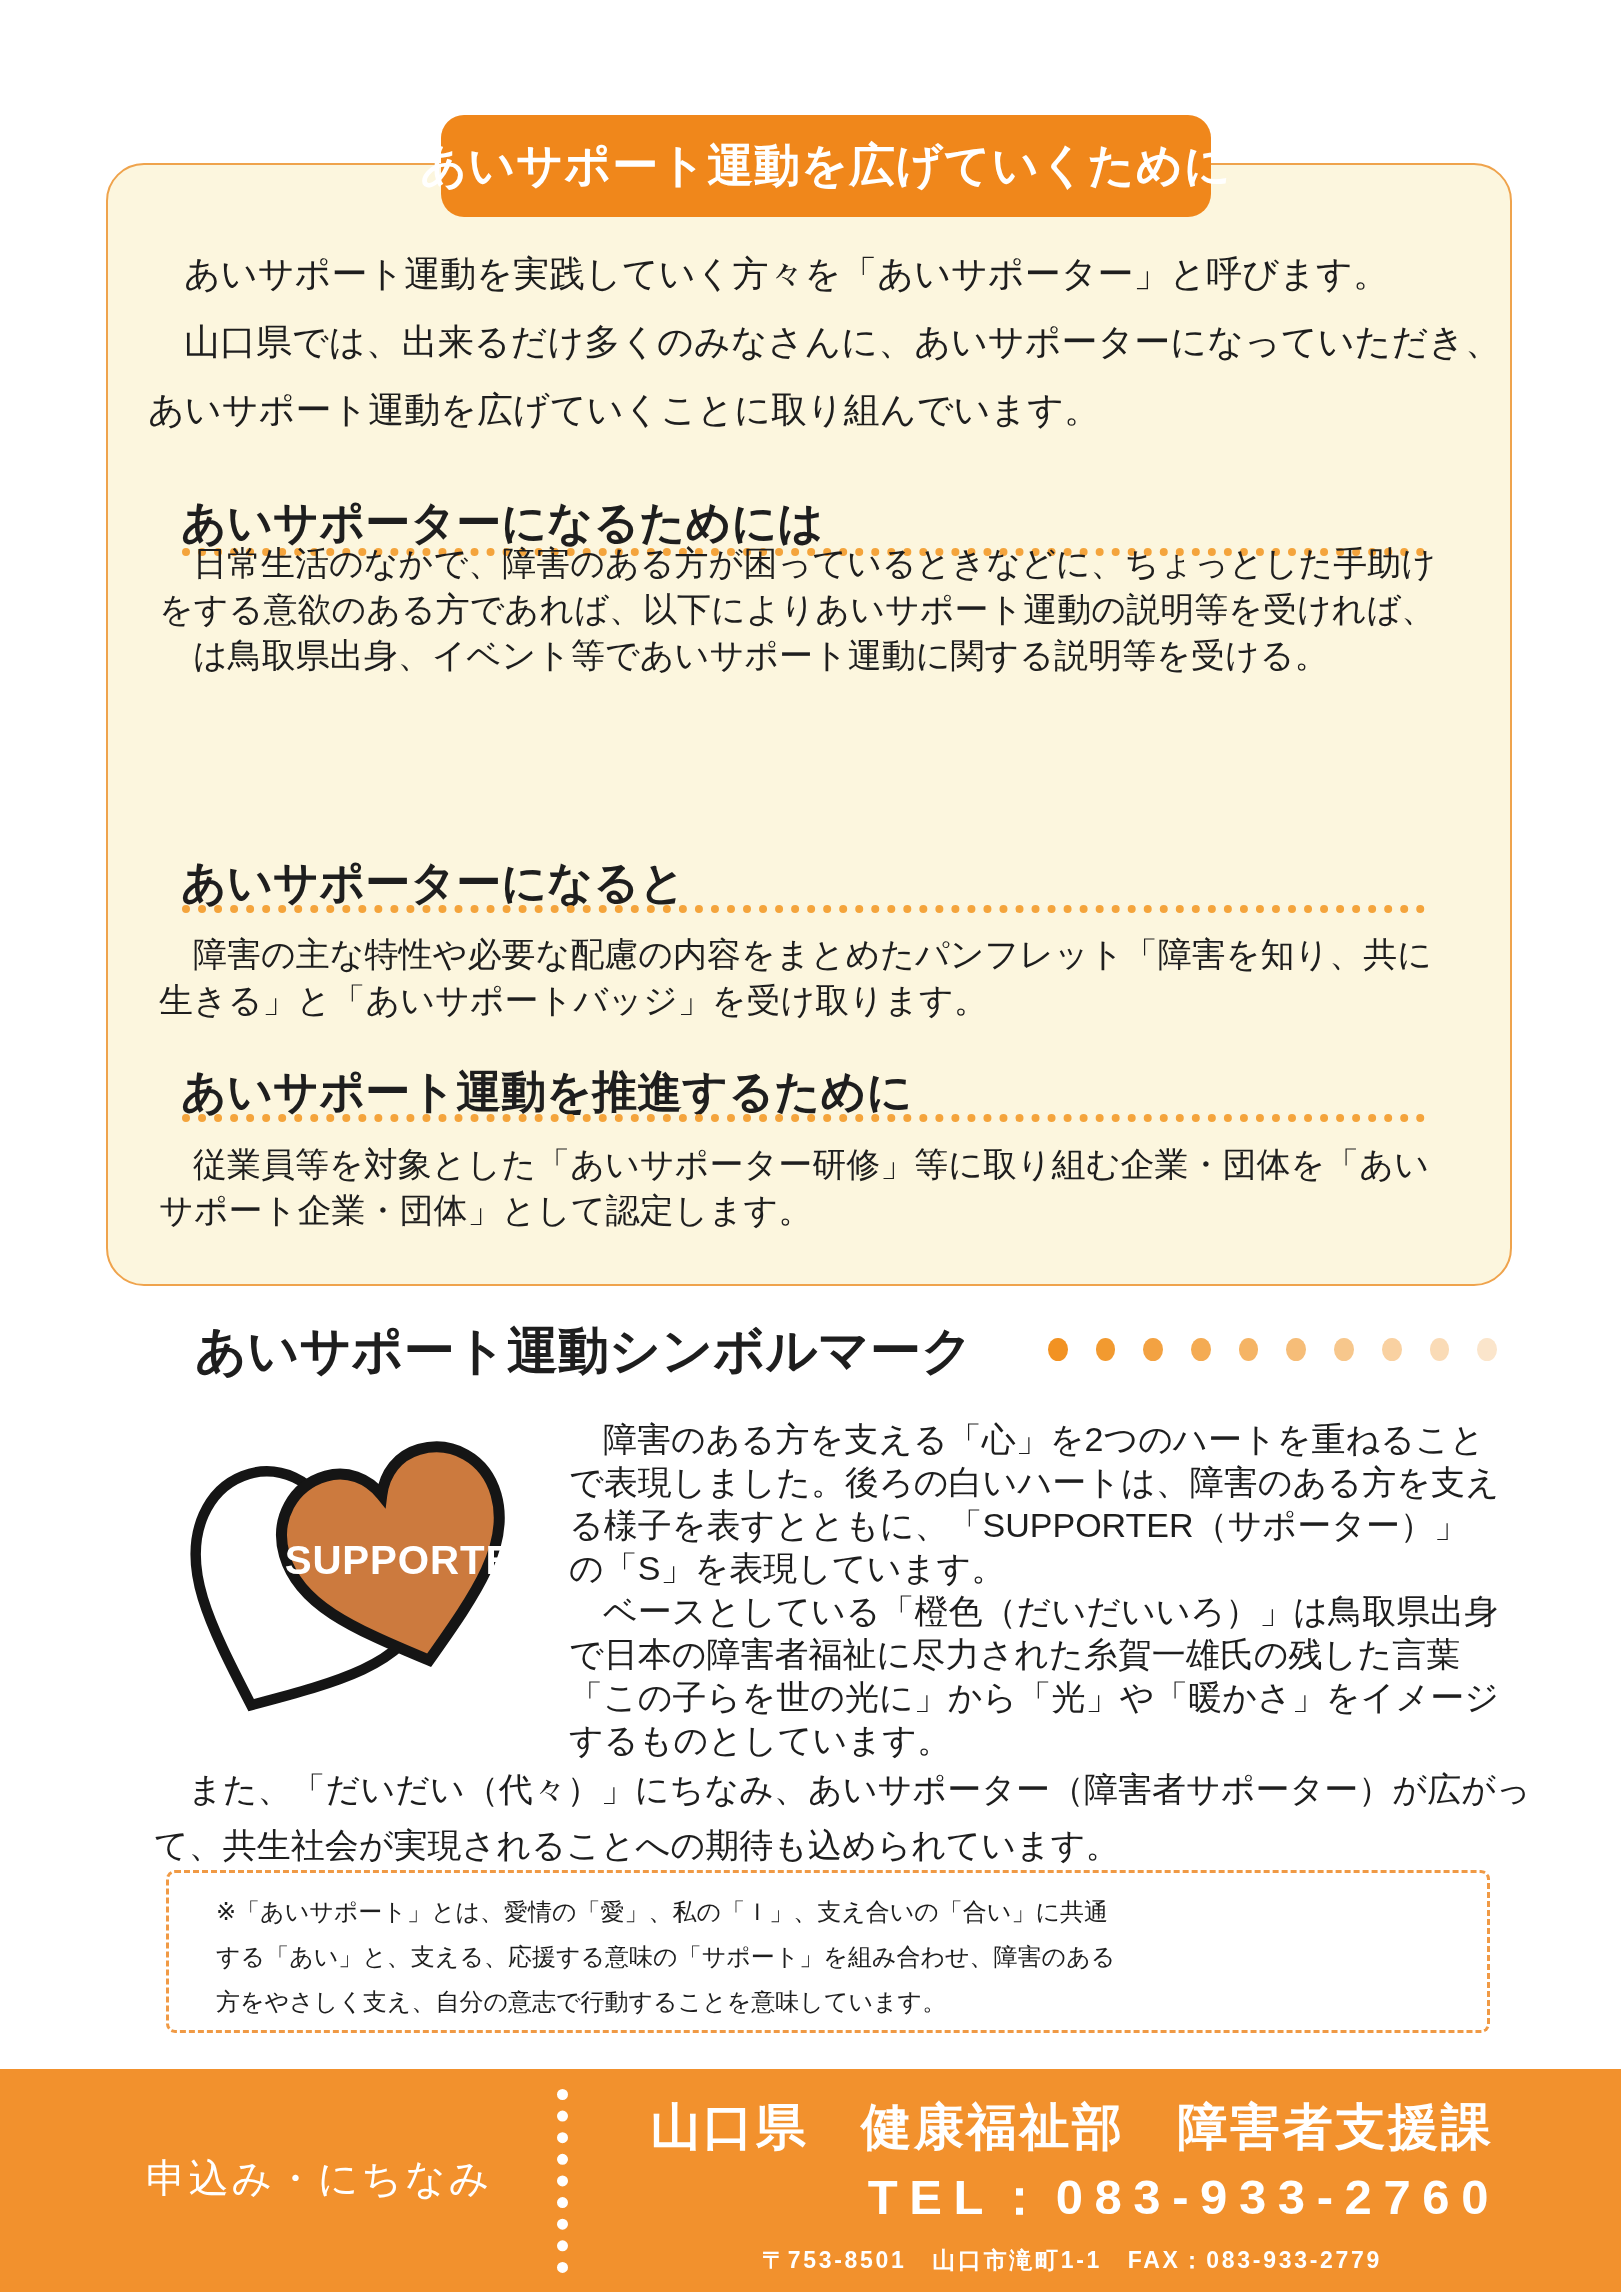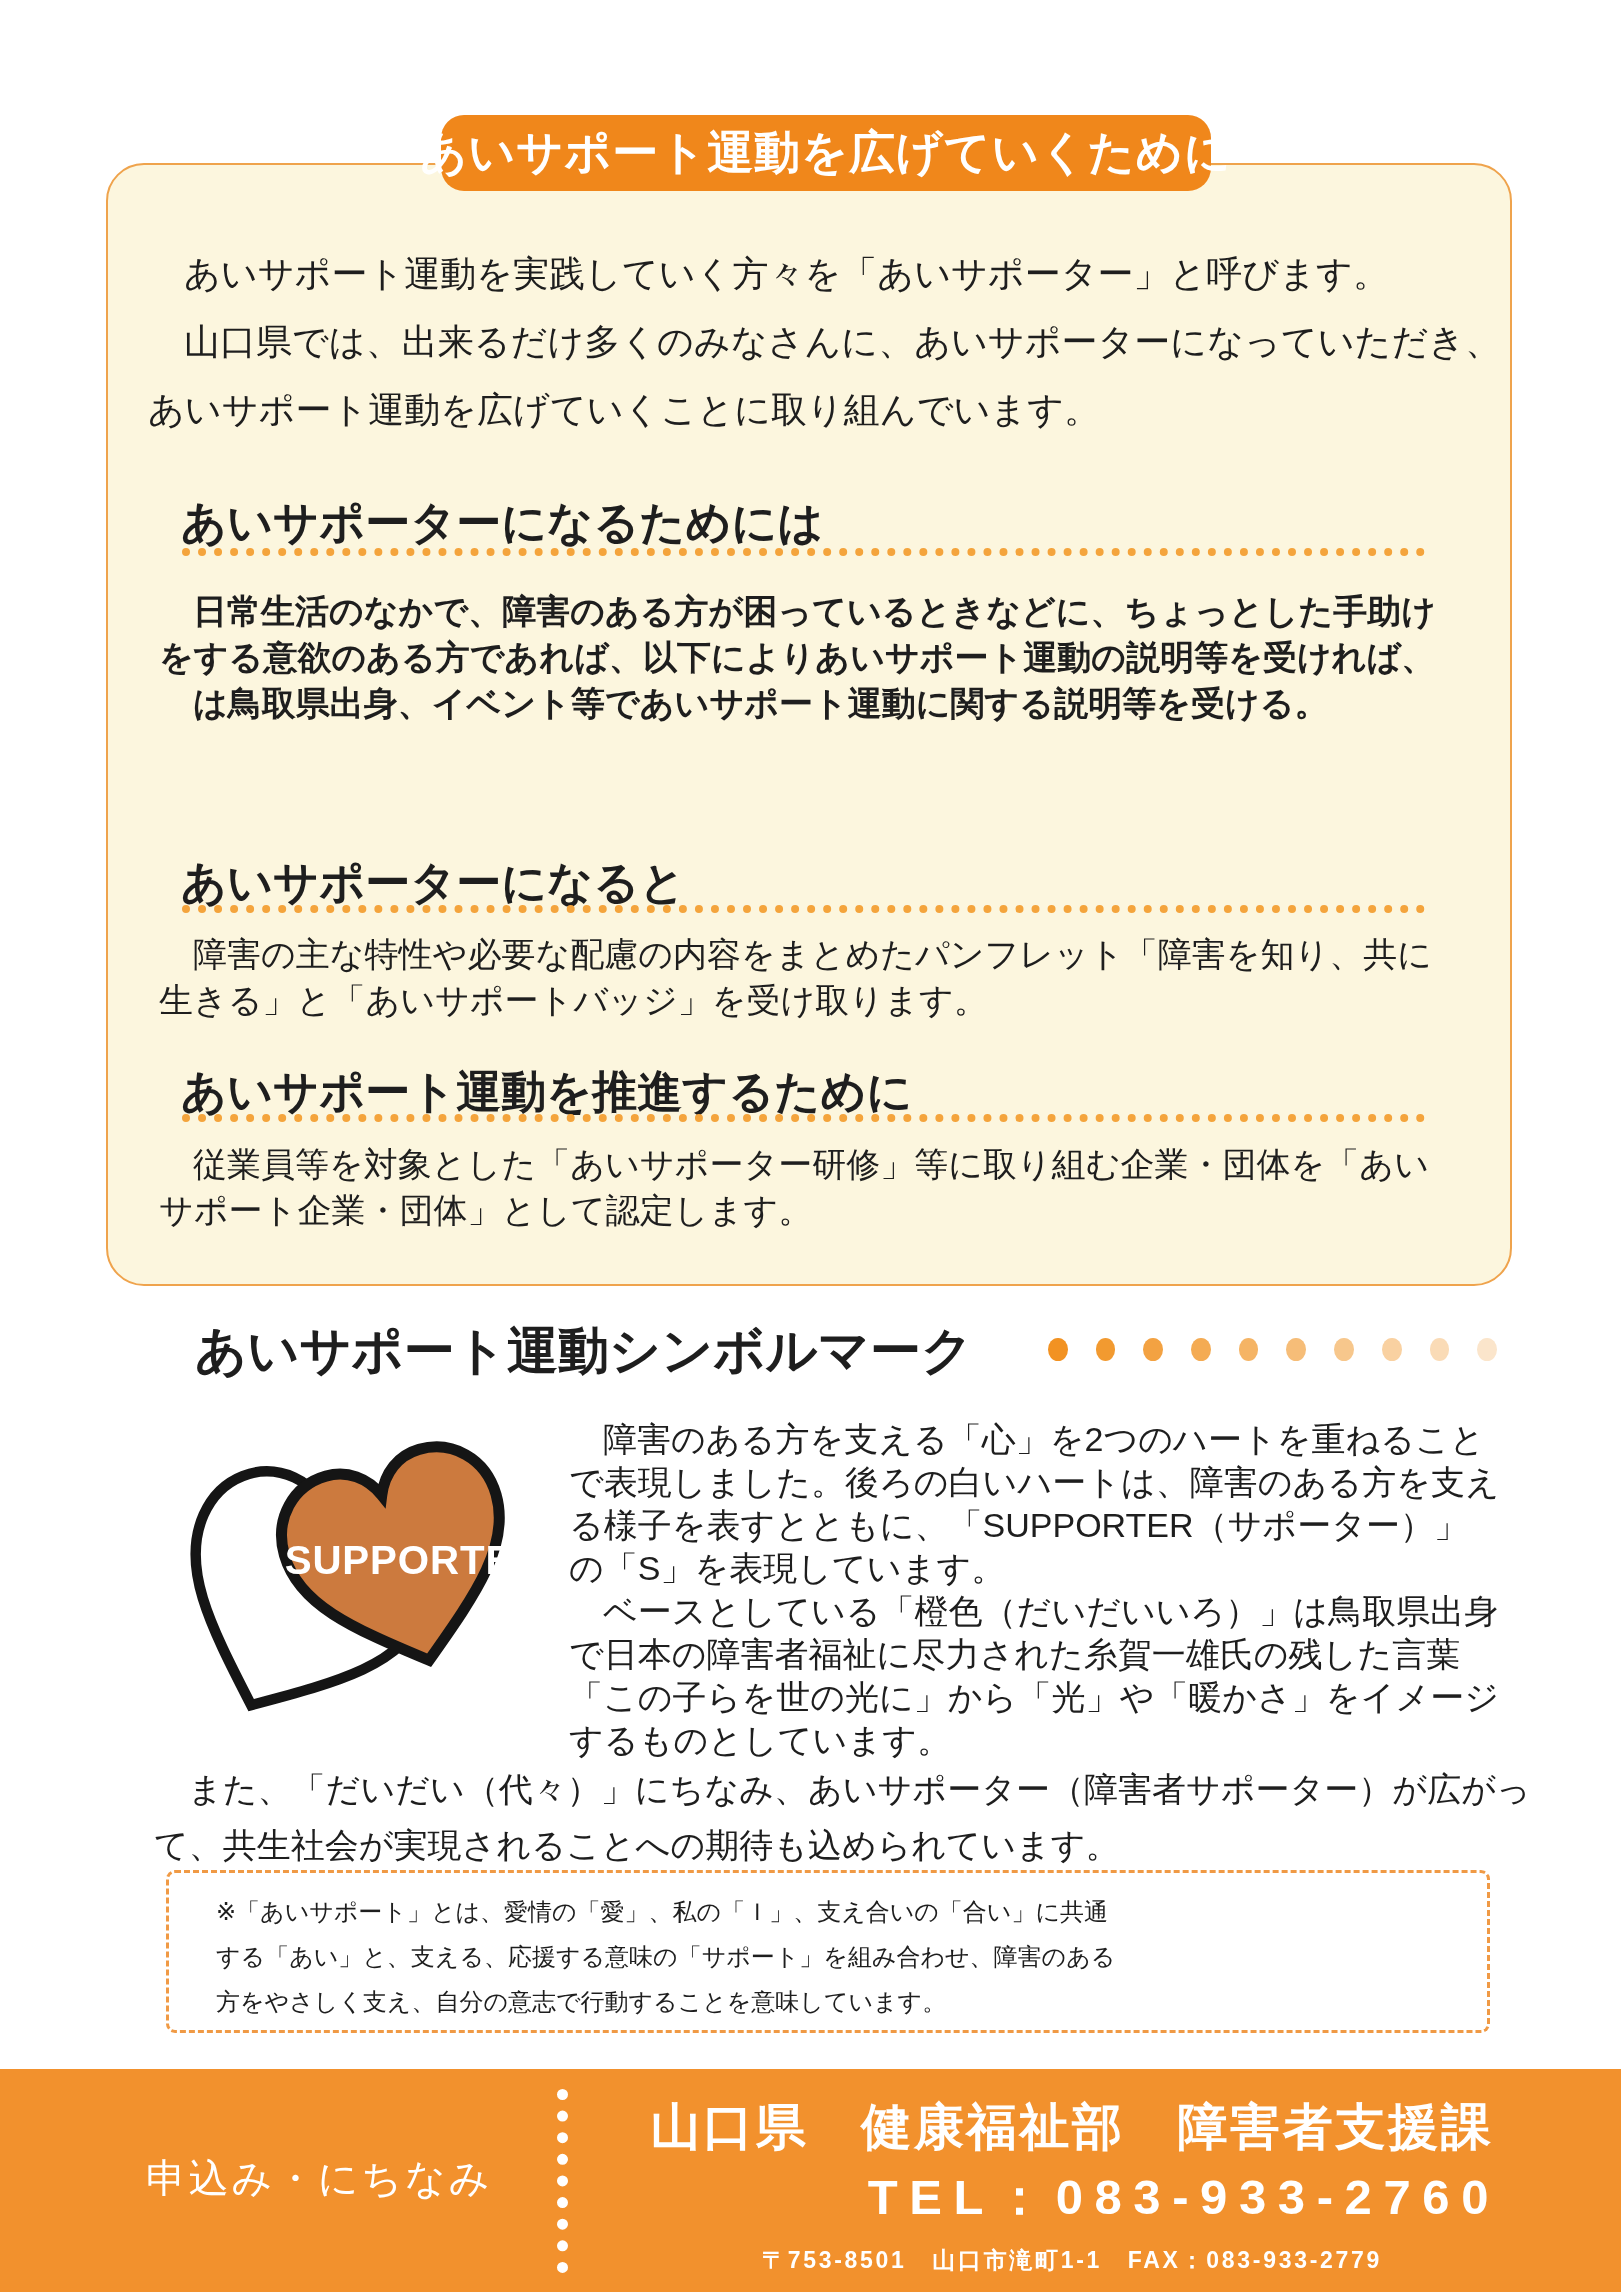--- a/index.html
+++ b/index.html
@@ -1,34 +1,34 @@
 <!DOCTYPE html>
 <html lang="ja" style="font-size:14.3px"><head>
 <meta charset="utf-8">
 <style>
   html,body{margin:0;padding:0;background:#ffffff;}
   .page{position:relative;width:1621px;height:2293px;background:#ffffff;overflow:hidden;
         font-family:"Liberation Sans","DejaVu Sans",sans-serif;color:#1e1e1e;}
   .line{white-space:pre;}
 
   
-  .banner{position:absolute;left:441px;top:115px;width:770px;height:76px;background:#F0871B;
+  .banner{position:absolute;left:441px;top:115px;width:770px;height:102px;background:#F0871B;
           border-radius:23px;display:flex;align-items:center;justify-content:center;z-index:3;}
   .banner-title{font-size:46px;font-weight:bold;color:#ffffff;letter-spacing:0.9px;white-space:pre;}
 
   
   .info-box{position:absolute;left:106px;top:163px;width:1402px;height:1119px;background:#FCF6DE;
             border:2.7px solid #EFA34C;border-radius:38px;z-index:1;}
 
   .intro{position:absolute;left:148px;top:240px;font-size:36px;line-height:68px;z-index:2;}
 
   .sec-heading{position:absolute;left:181px;font-size:45px;font-weight:bold;white-space:pre;z-index:2;}
   .dot-rule{position:absolute;left:182px;width:1243px;height:0;border-top:8px dotted #F4A43C;z-index:2;}
   .sec-body{position:absolute;left:159px;font-size:34px;line-height:46px;z-index:2;}
-  #sec1-h{top:493px;} #rule1{top:548px;} #sec1-b{top:588px;font-weight:bold;}
+  #sec1-h{top:493px;} #rule1{top:548px;} #sec1-b{top:540px;}
   #sec2-h{top:853px;} #rule2{top:905px;} #sec2-b{top:931px;}
   #sec3-h{top:1062px;} #rule3{top:1114px;} #sec3-b{top:1141px;}
 
   
   .symbol-heading{position:absolute;left:195px;top:1317px;font-size:51px;font-weight:bold;white-space:pre;}
   .symbol-dots{position:absolute;left:1048px;top:1338px;display:flex;gap:28px;}
   .sym-dot{width:19.7px;height:23px;border-radius:50%;display:inline-block;}
   .logo{position:absolute;left:175px;top:1420px;}
   .symbol-desc{position:absolute;left:569px;top:1418px;font-size:34px;line-height:43px;}
   .symbol-extra{position:absolute;left:154px;top:1761px;font-size:34px;line-height:56px;}

